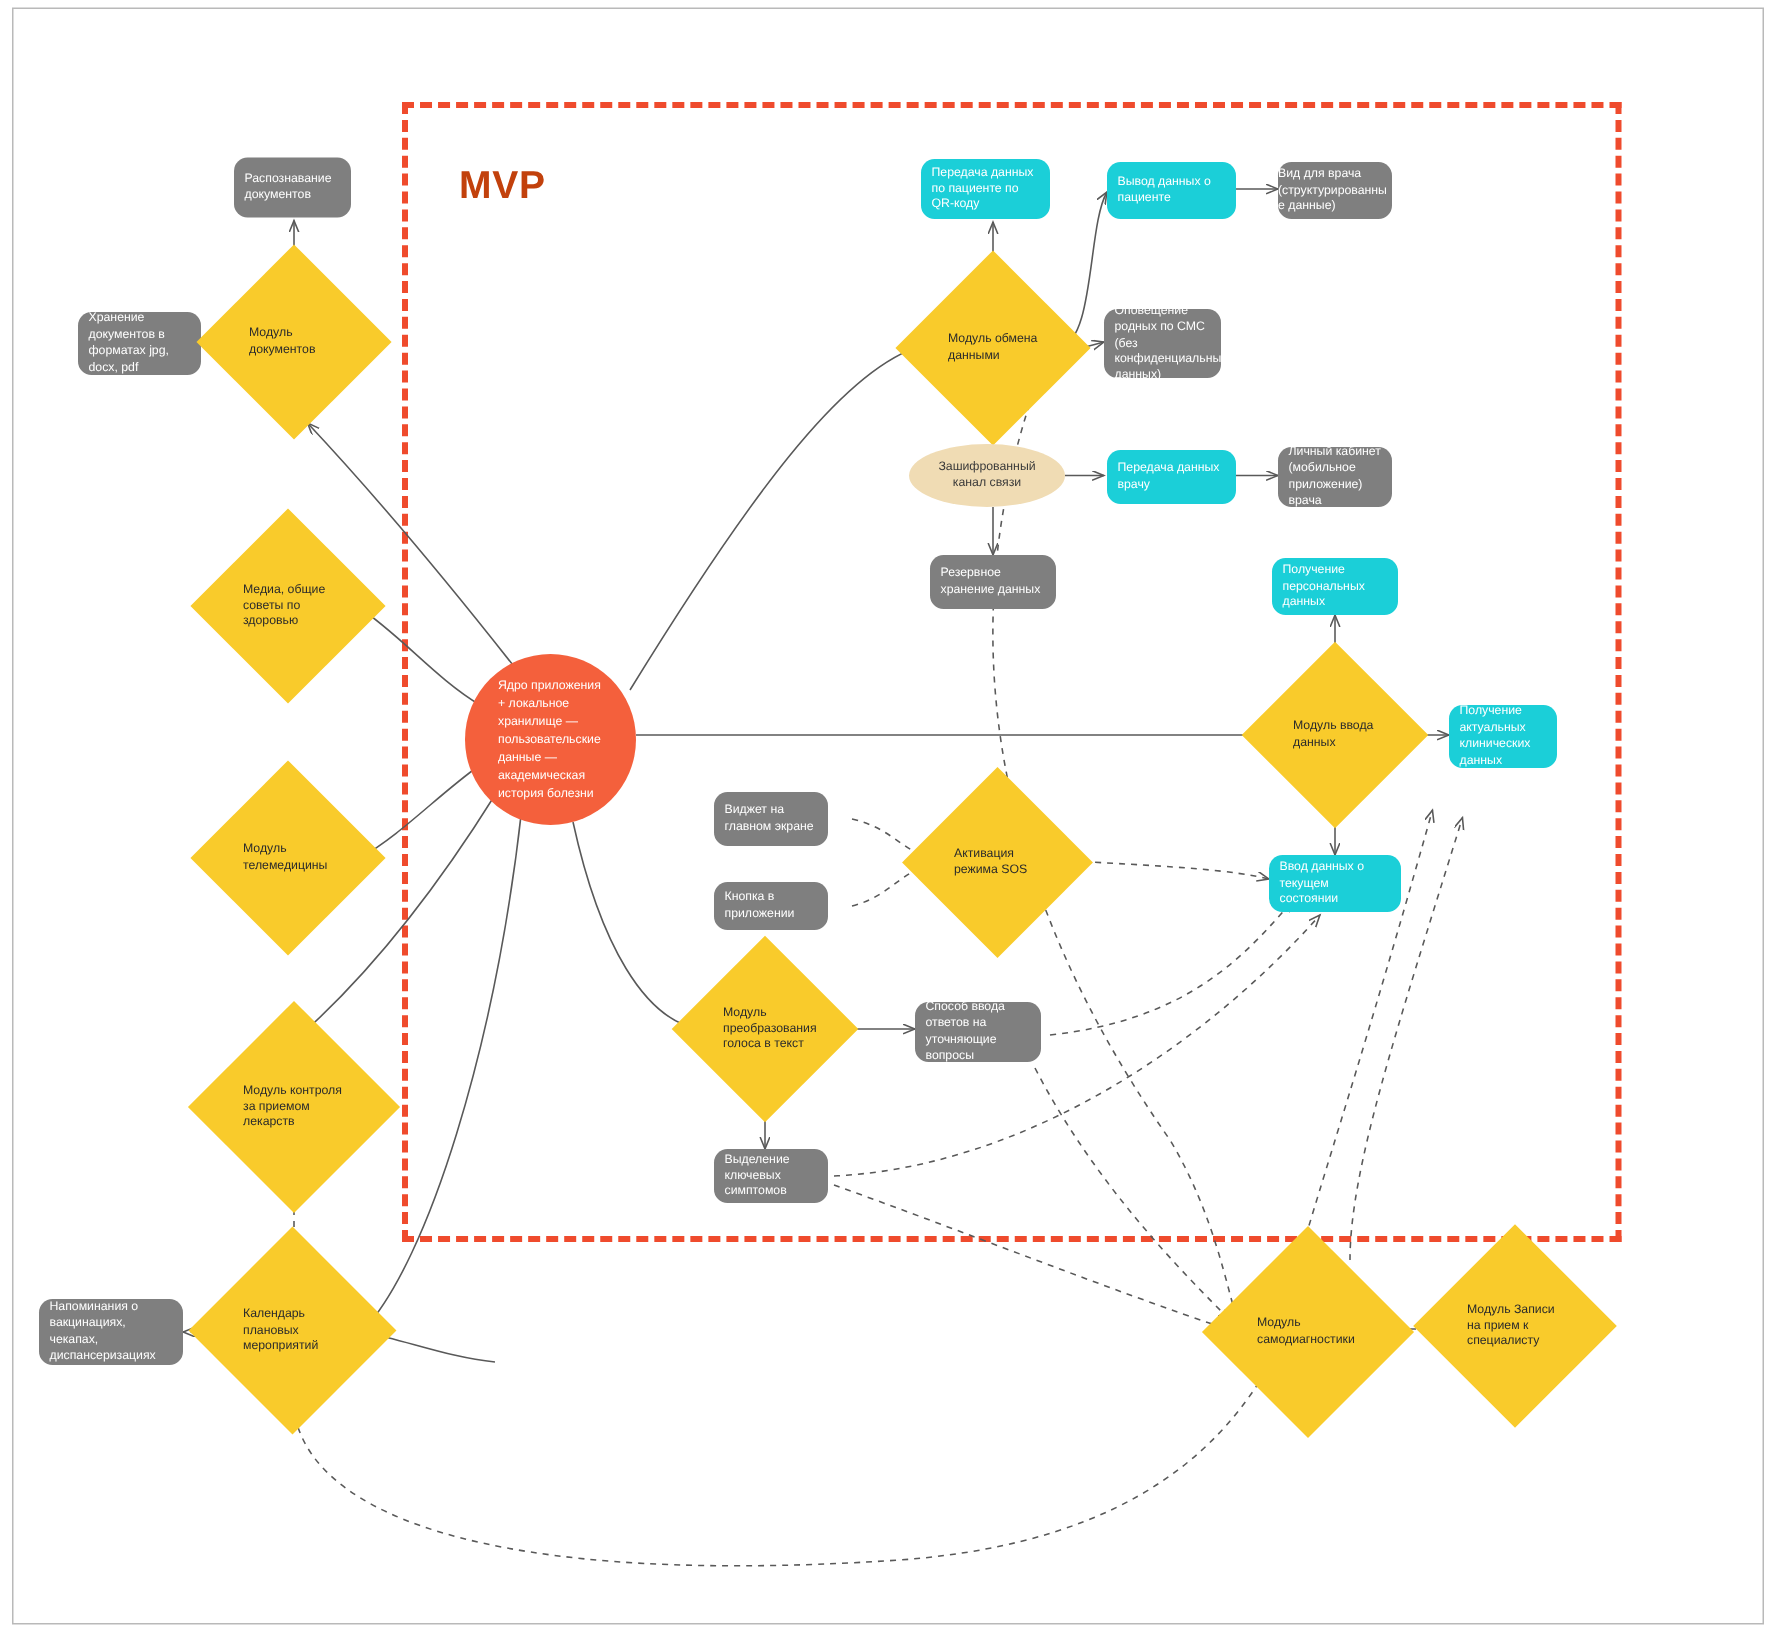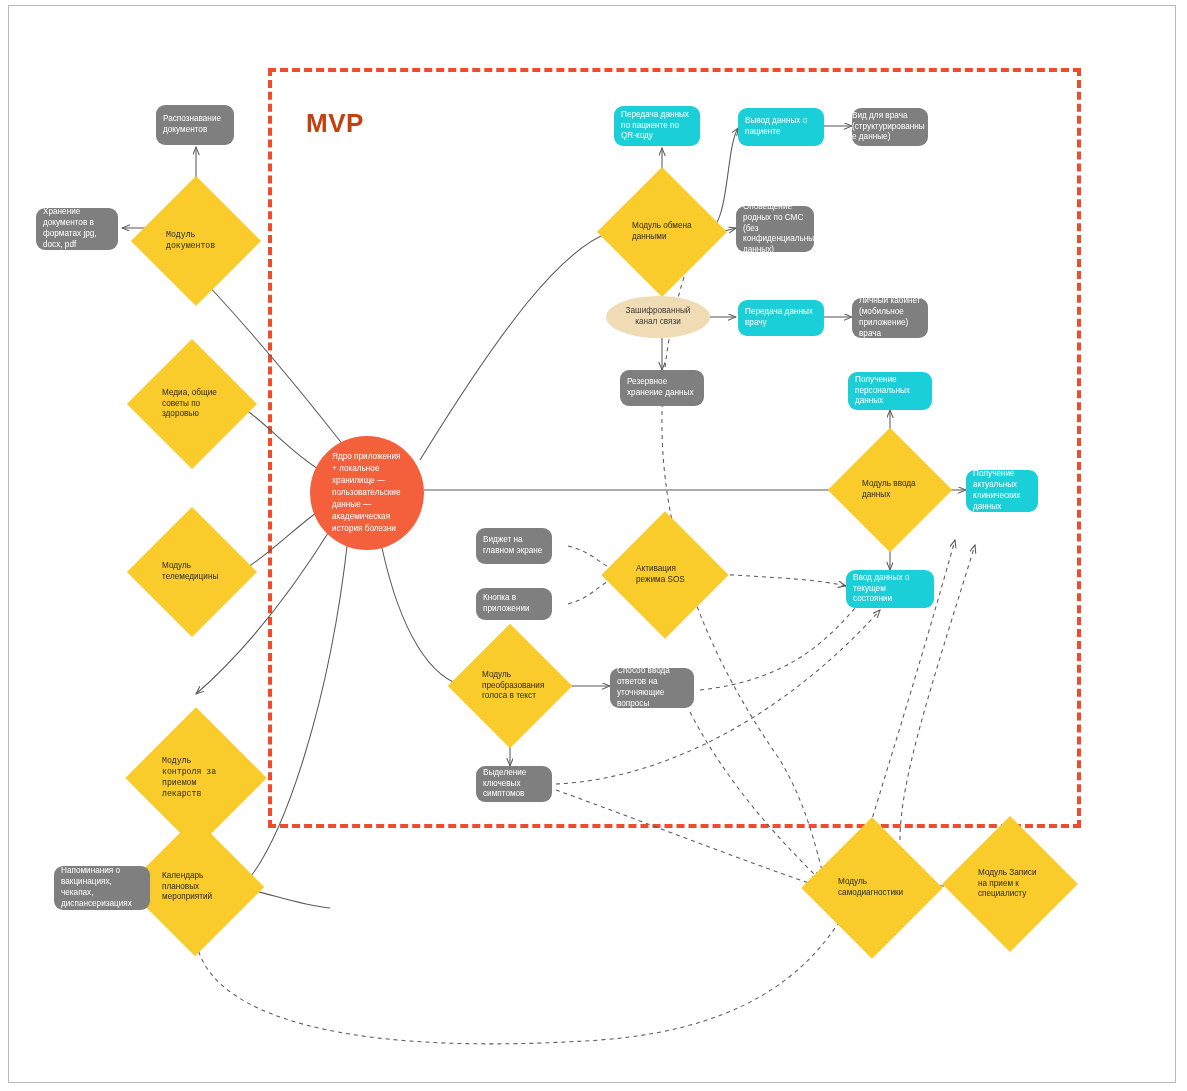--- a/index.html
+++ b/index.html
@@ -86,50 +86,50 @@
       <path d="M155,888 L122,888"></path>
       <path d="M196,920 C185,1000 300,1060 600,1040 C760,1028 820,960 852,900"></path>
       <path d="M924,886 L966,886"></path>
     </g>
   </svg>
 
   <div class="node rect" style="left:156px;top:105px;width:78px;height:40px;">
     <span class="txt">Распознавание документов</span>
   </div>
 
-  <div class="node rect" style="left:36px;top:208px;width:82px;height:42px;">
+  <div class="node rect" style="left:52px;top:208px;width:82px;height:42px;">
     <span class="txt">Хранение документов в форматах jpg, docx, pdf</span>
   </div>
 
-  <div class="node diamond" style="left:150px;top:195px;width:92px;height:92px;font-family:Liberation Mono, monospace;">
+  <div class="node diamond" style="left:150px;top:182px;width:92px;height:92px;">
     <span class="dshape"></span>
     <span class="txt">Модуль документов</span>
   </div>
 
   <div class="node diamond" style="left:146px;top:358px;width:92px;height:92px;">
     <span class="dshape"></span>
     <span class="txt">Медиа, общие советы по здоровью</span>
   </div>
 
   <div class="node diamond" style="left:146px;top:526px;width:92px;height:92px;">
     <span class="dshape"></span>
     <span class="txt">Модуль телемедицины</span>
   </div>
 
-  <div class="node diamond" style="left:146px;top:728px;width:100px;height:100px;font-family:Liberation Mono, monospace;">
+  <div class="node diamond" style="left:146px;top:688px;width:100px;height:100px;">
     <span class="dshape"></span>
     <span class="txt">Модуль контроля за приемом лекарств</span>
   </div>
 
   <div class="node diamond" style="left:146px;top:838px;width:98px;height:98px;">
     <span class="dshape"></span>
     <span class="txt">Календарь плановых мероприятий</span>
   </div>
 
-  <div class="node rect" style="left:26px;top:866px;width:96px;height:44px;margin-left:28px;">
+  <div class="node rect" style="left:26px;top:866px;width:96px;height:44px;">
     <span class="txt">Напоминания о вакцинациях, чекапах, диспансеризациях</span>
   </div>
 
   <div class="node diamond" style="left:616px;top:186px;width:92px;height:92px;">
     <span class="dshape"></span>
     <span class="txt">Модуль обмена данными</span>
   </div>
 
   <div class="node circle" style="left:310px;top:436px;width:114px;height:114px;">
     <span class="txt">Ядро приложения + локальное хранилище — пользовательские данные — академическая история болезни</span>

